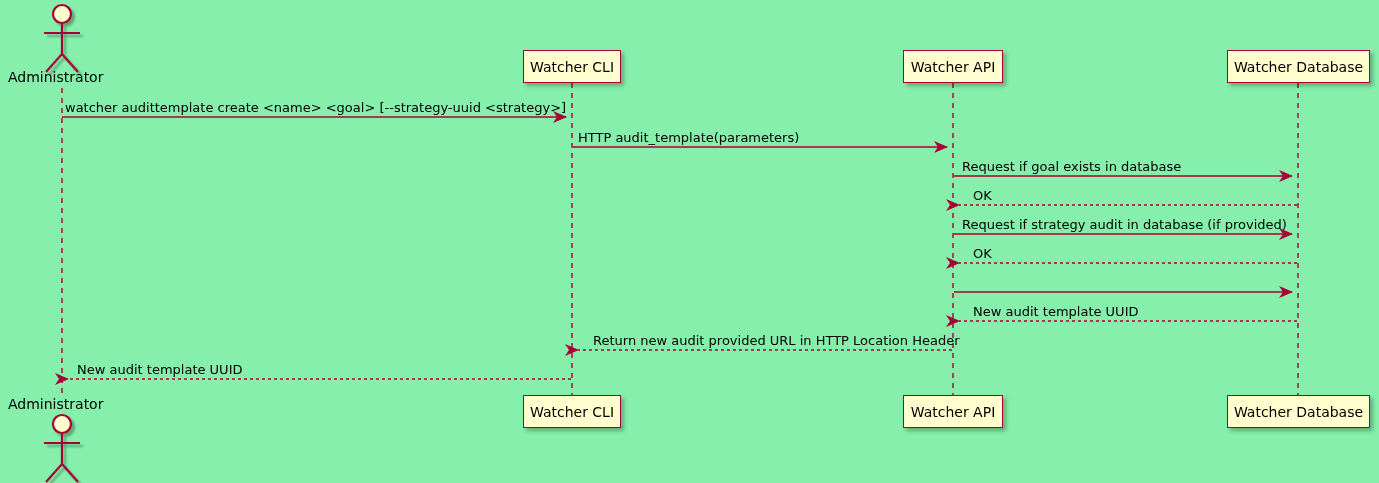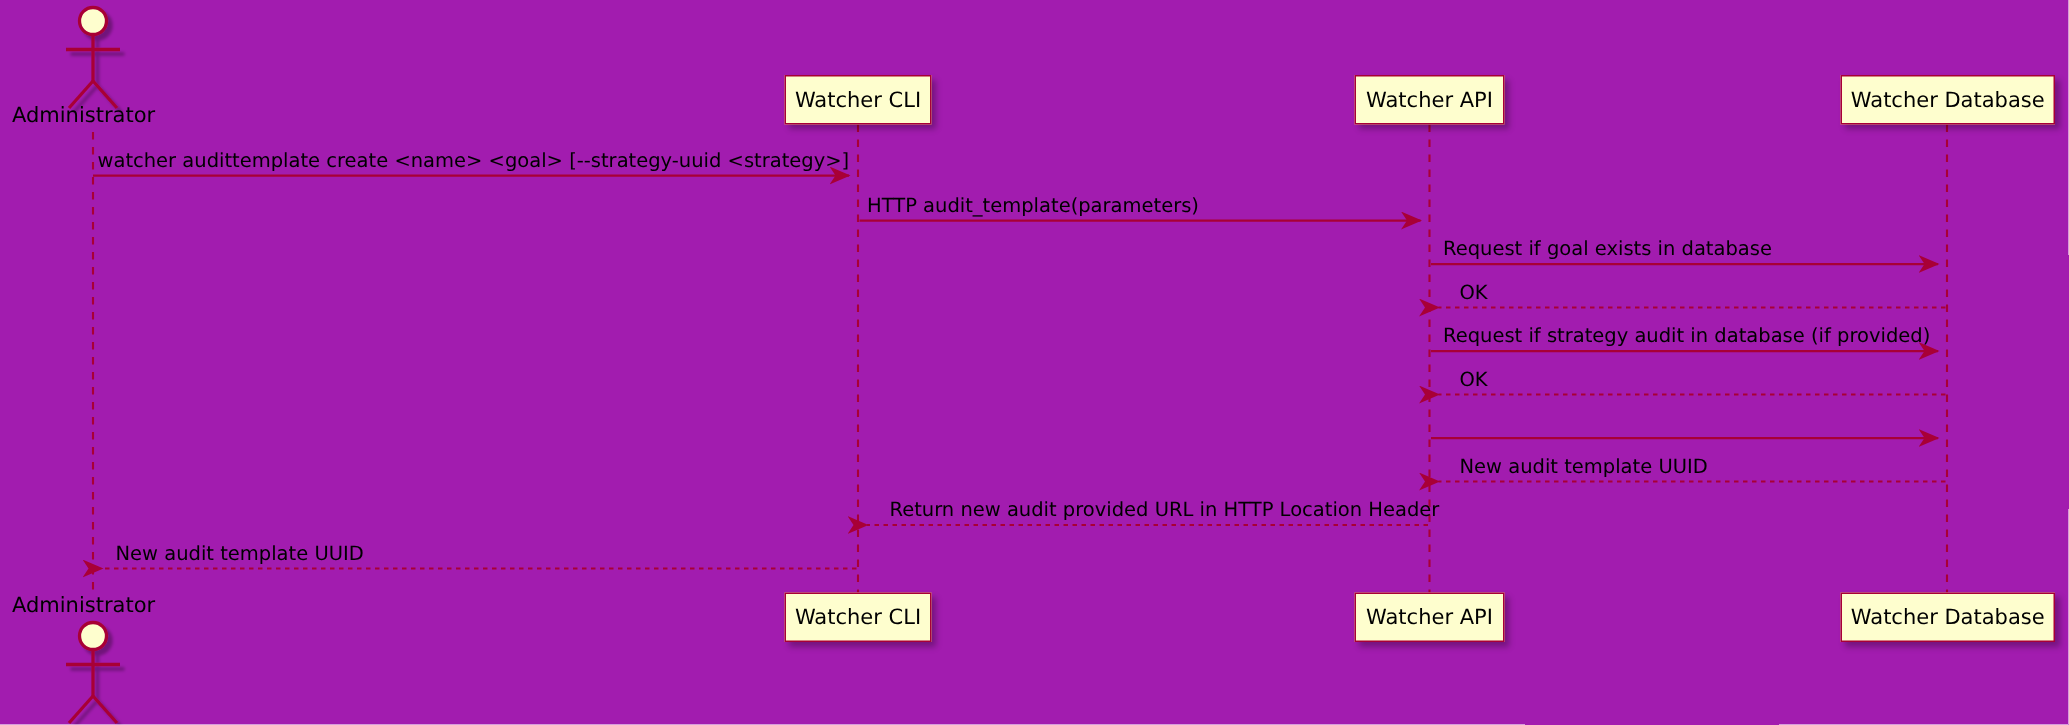--- a/index.html
+++ b/index.html
@@ -7,21 +7,21 @@
     padding: 0;
     background: #FFFFFF;
   }
   body {
     font-family: "DejaVu Sans", sans-serif;
   }
   #diagram {
     position: relative;
     width: 1379px;
     height: 483px;
-    background: #a21caf;
+    background: #86efac;
     overflow: hidden;
   }
   #diagram svg {
     position: absolute;
     left: 0;
     top: 0;
   }
   .participant-box {
     position: absolute;
     box-sizing: border-box;

